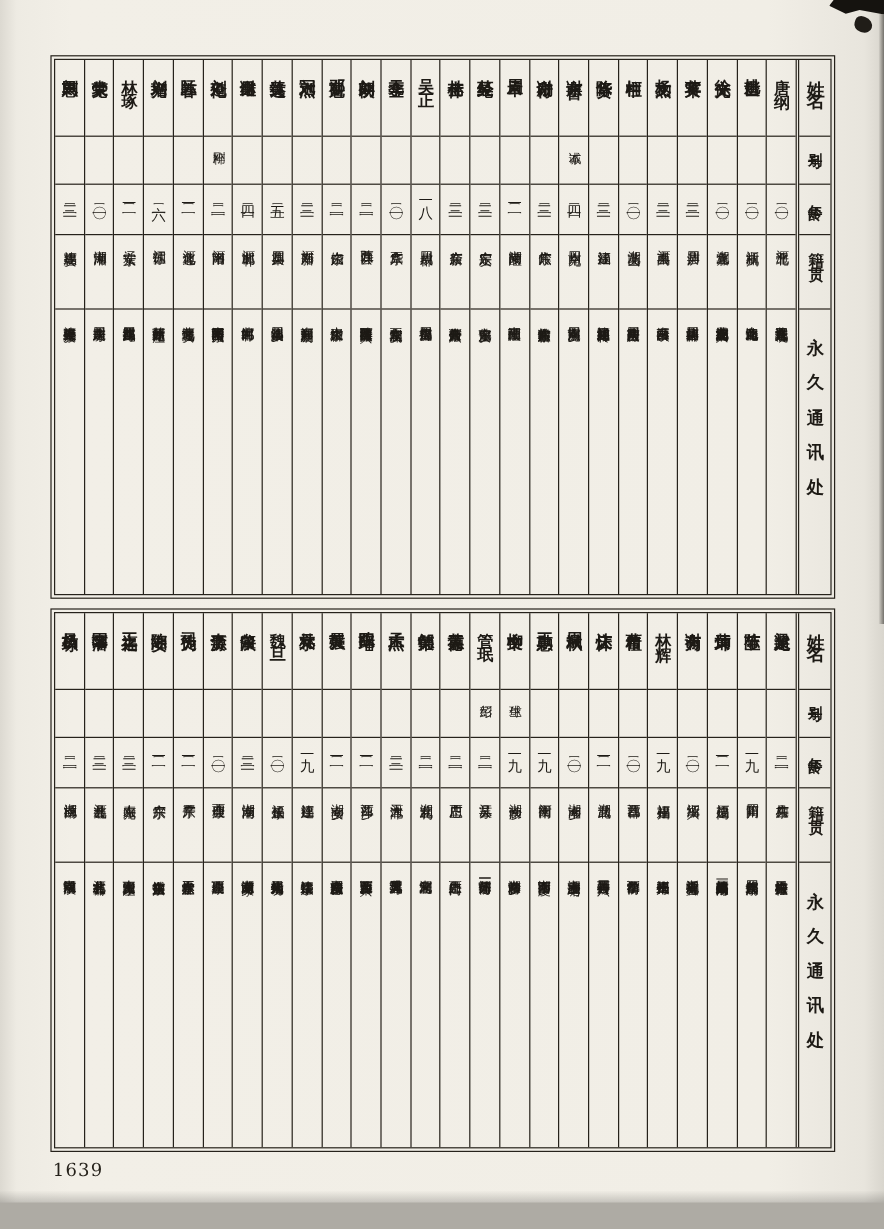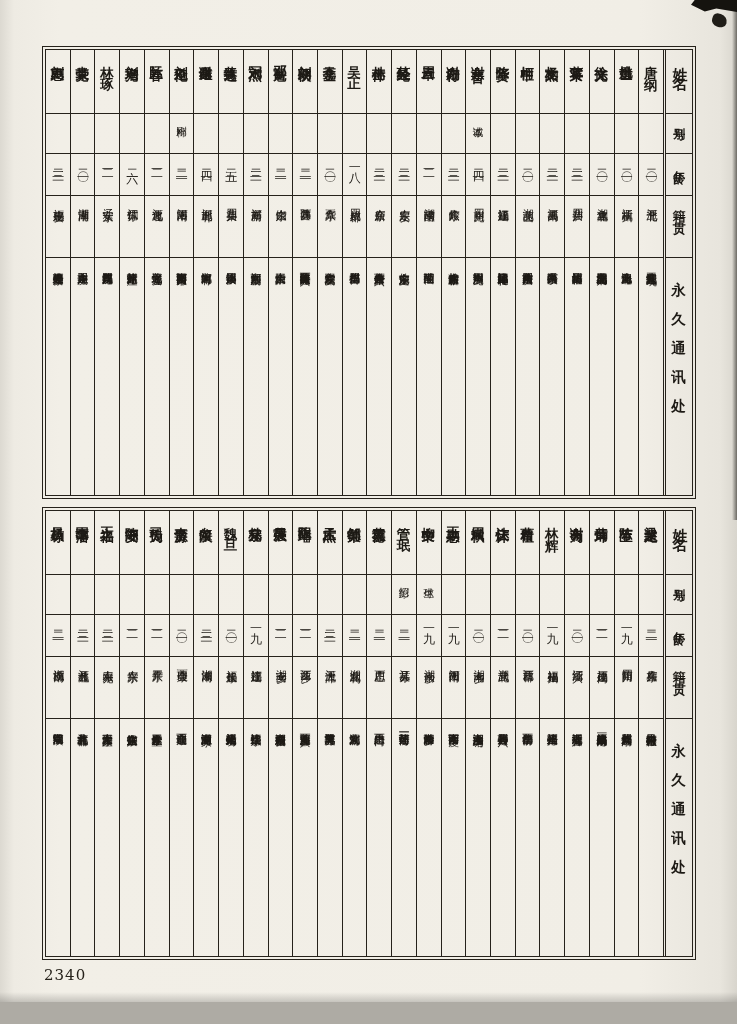--- a/index.html
+++ b/index.html
@@ -961,13 +961,13 @@
     <div class="cell row-native">
           <span class="v native-t">湖南桃源</span>
         </div>
     <div class="cell row-addr">
           <span class="v addr-t">湖南常德双溪口</span>
         </div>
   </div>
     </div>
 </div>
 
-<div class="page-num">2340</div>
+<div class="page-num">1639</div>
 
 </body></html>

